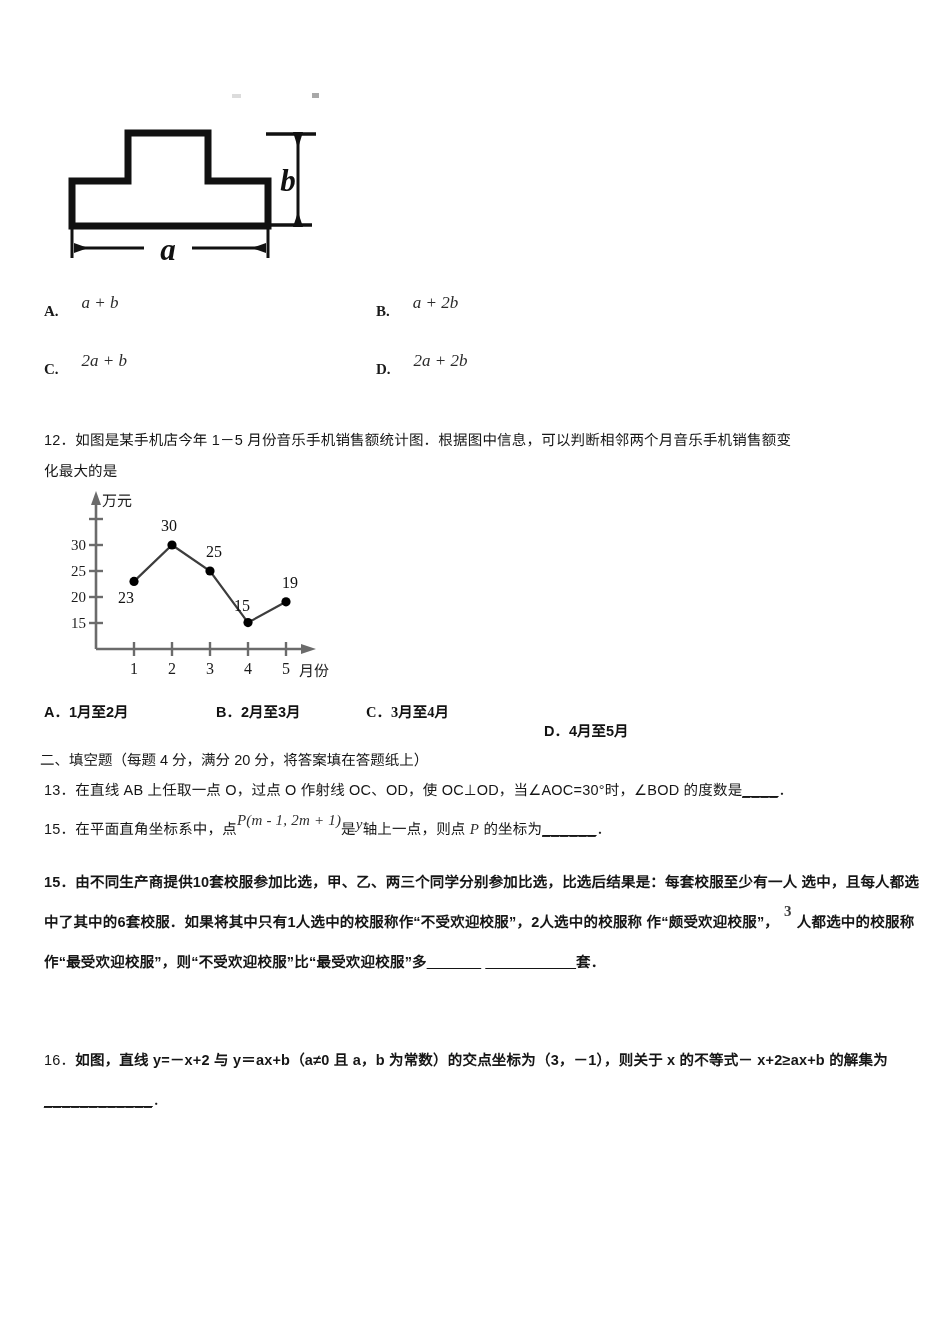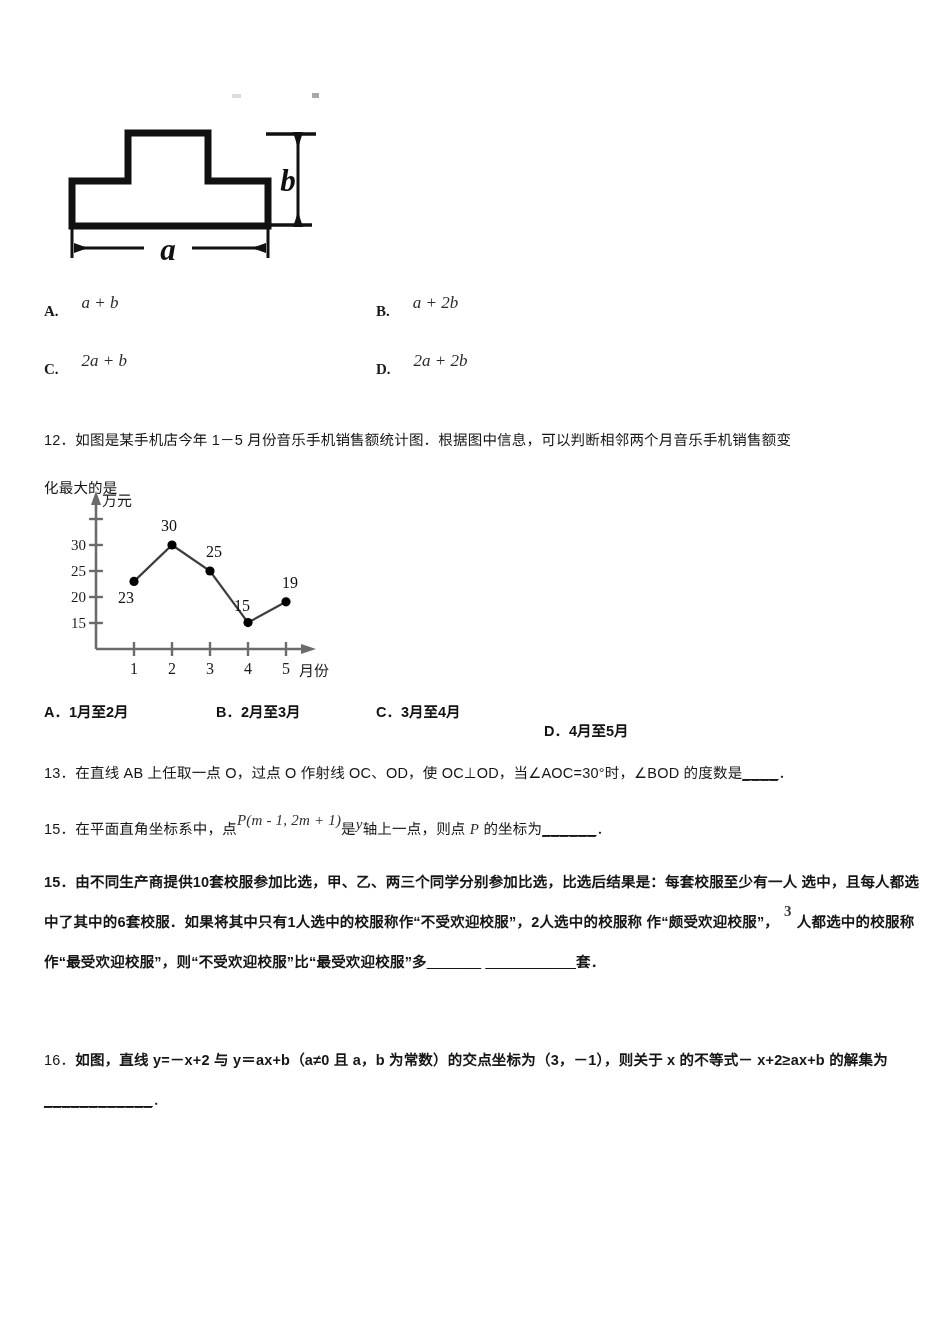--- a/index.html
+++ b/index.html
@@ -80,21 +80,21 @@
   
   .qtext {
     position: absolute;
     font-family: "Liberation Sans", "DejaVu Sans", sans-serif;
     font-size: 14.5px;
     line-height: 31px;
     color: #161616;
     letter-spacing: .2px;
   }
   .q12 { left: 44px; top: 425px; width: 876px; }
-  .q12 .indent2 { display: block; margin-top: 17px; }
+  .q12 .indent2 { display: block; }
 
   
   .chart-wrap {
     position: absolute;
     left: 56px;
     top: 487px;
     width: 310px;
     height: 195px;
   }
   .chart-wrap svg { display: block; }
@@ -109,33 +109,33 @@
     font-size: 14.5px;
     font-weight: bold;
     color: #121212;
   }
   .q12-opts span {
     position: absolute;
     white-space: nowrap;
   }
   .q12-opts .c1 { left: 0px; }
   .q12-opts .c2 { left: 172px; }
-  .q12-opts .c3 { left: 332px; }
+  .q12-opts .c3 { left: 322px; font-family: Liberation Serif, serif; }
   .q12-opts .c4 { left: 500px; margin-top: 19px; }
 
   .section-head {
     position: absolute;
     left: 40px;
     top: 748px;
     font-family: "Liberation Sans", "DejaVu Sans", sans-serif;
     font-size: 14.5px;
     color: #161616;
   }
 
-  .q13 { left: 44px; top: 758px; width: 880px; }
+  .q13 { left: 44px; top: 775px; width: 880px; }
 
   .q14 { left: 44px; top: 812px; width: 880px; line-height: 34px; }
 
   .q15 { left: 44px; top: 862px; width: 878px; line-height: 40px; font-weight: bold; }
   .q16 { left: 44px; top: 1040px; width: 878px; line-height: 40px; }
   .math-up {
     font-family: "Liberation Serif", "DejaVu Serif", serif;
     font-size: 15px;
     color: #2d2d2d;
     position: relative;
@@ -284,20 +284,21 @@
     </svg>
   </div>
 
   <div class="q12-opts">
     <span class="c1">A．1月至2月</span>
     <span class="c2">B．2月至3月</span>
     <span class="c3">C．3月至4月</span>
     <span class="c4">D．4月至5月</span>
   </div>
 
+  <div class="section-head">二、填空题（每题 4 分，满分 20 分，将答案填在答题纸上）</div>
 
   <div class="qtext q13">
     <span>13．</span><span>在直线 AB 上任取一点 O，过点 O 作射线 OC、OD，使 OC⊥OD，当∠AOC=30°时，∠BOD 的度数是</span><span class="blank-u">____</span><span>．</span>
   </div>
 
   <div class="qtext q14">
     <span>15．</span><span>在平面直角坐标系中，点</span><span class="math-up">P(m - 1, 2m + 1)</span><span>是</span><span class="ital-y">y</span><span>轴上一点，则点</span>&nbsp;<span class="ital-P">P</span>&nbsp;<span>的坐标为</span><span class="blank-u">______</span><span>．</span>
   </div>
 
   <div class="qtext q15">

